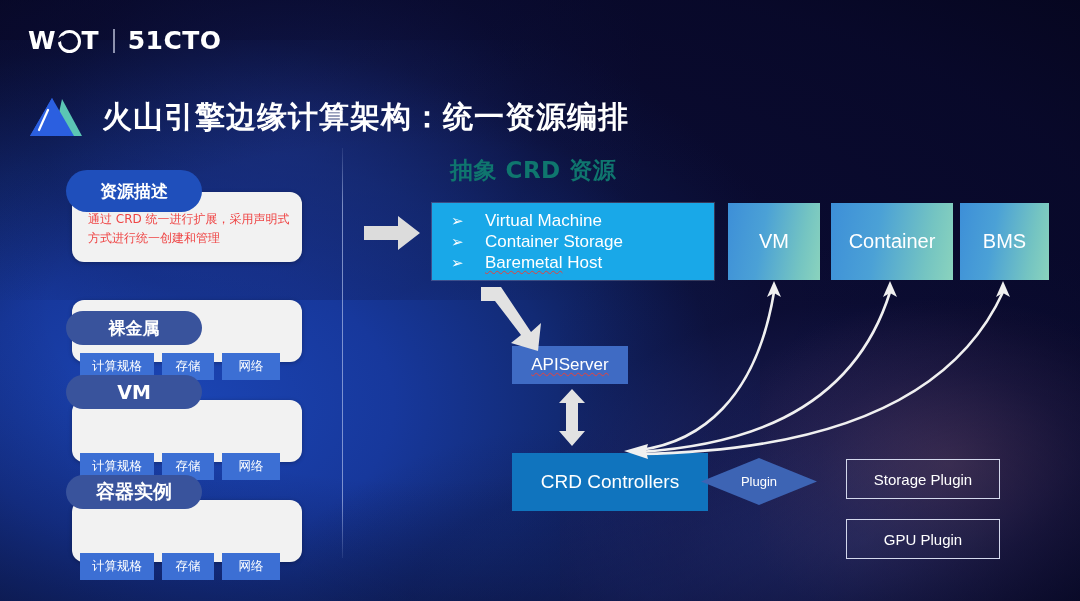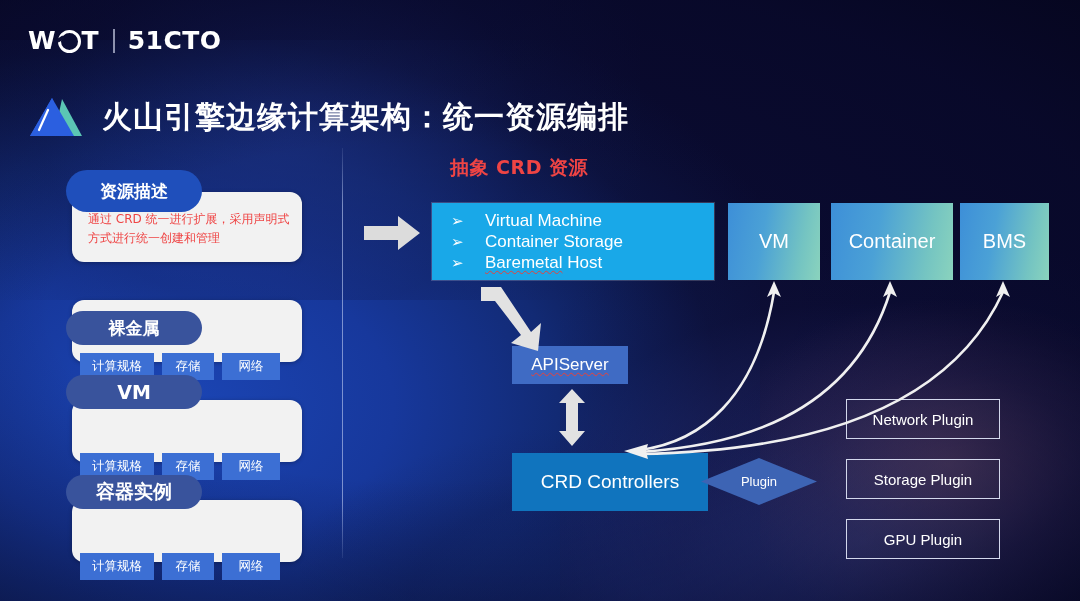--- a/index.html
+++ b/index.html
@@ -53,21 +53,21 @@
     color:#fff;font-weight:bold;font-family:"DejaVu Sans",sans-serif;z-index:3;}
   .hd-a{background:#1f4fbb;}
   .hd-b{background:#39539c;}
   .chiprow{position:absolute;display:flex;gap:8px;}
   .chip{background:#3c6fd4;color:#fff;border-radius:0;display:flex;align-items:center;justify-content:center;
     font-size:12.5px;height:27px;font-family:Liberation Serif, serif;margin-top:32px;}
   .card-desc{position:absolute;color:#ef4444;font-size:12px;line-height:19px;
     font-family:"DejaVu Sans",sans-serif;}
 
   
-  #crd-heading{position:absolute;left:450px;top:155px;color:#ef4444;font-size:19px;font-weight:bold;
+  #crd-heading{position:absolute;left:450px;top:155px;color:#0f766e;font-size:23px;font-weight:bold;
     font-family:"DejaVu Sans",sans-serif;letter-spacing:.5px;}
 
   .crdbox{position:absolute;left:432px;top:203px;width:282px;height:77px;background:#19a8e8;
     box-shadow:0 0 0 1px rgba(255,255,255,.18);}
   .crd-list{position:absolute;left:14px;top:7px;}
   .crd-item{display:flex;align-items:center;height:21px;color:#fff;font-size:17px;
     font-family:"Liberation Sans",sans-serif;}
   .crd-arrow{width:34px;text-align:left;font-size:15px;color:#fff;padding-left:5px;}
   .sq{text-decoration:underline;text-decoration-color:#e8413a;text-decoration-style:wavy;
     text-decoration-thickness:1px;text-underline-offset:2px;}
@@ -192,21 +192,20 @@
   </div>
   <div class="crdctrl">CRD Controllers</div>
 
   <div class="diamond">
     <svg width="118" height="49" viewBox="0 0 118 49">
       <polygon points="59,1 117,24.5 59,48 1,24.5" fill="#3d64b4"></polygon>
     </svg>
     <div class="dtxt">Plugin</div>
   </div>
 
-  <div class="plugbox" id="plug-net">Network Plugin</div>
   <div class="plugbox" id="plug-sto">Storage Plugin</div>
   <div class="plugbox" id="plug-gpu">GPU Plugin</div>
 
   <svg class="ov" viewBox="0 0 1080 601">
 
     <g>
       <polygon points="364,226 398,226 398,216 420,233 398,250 398,240 364,240" fill="#dcdcdc"></polygon>
     </g>
 
     <g>

